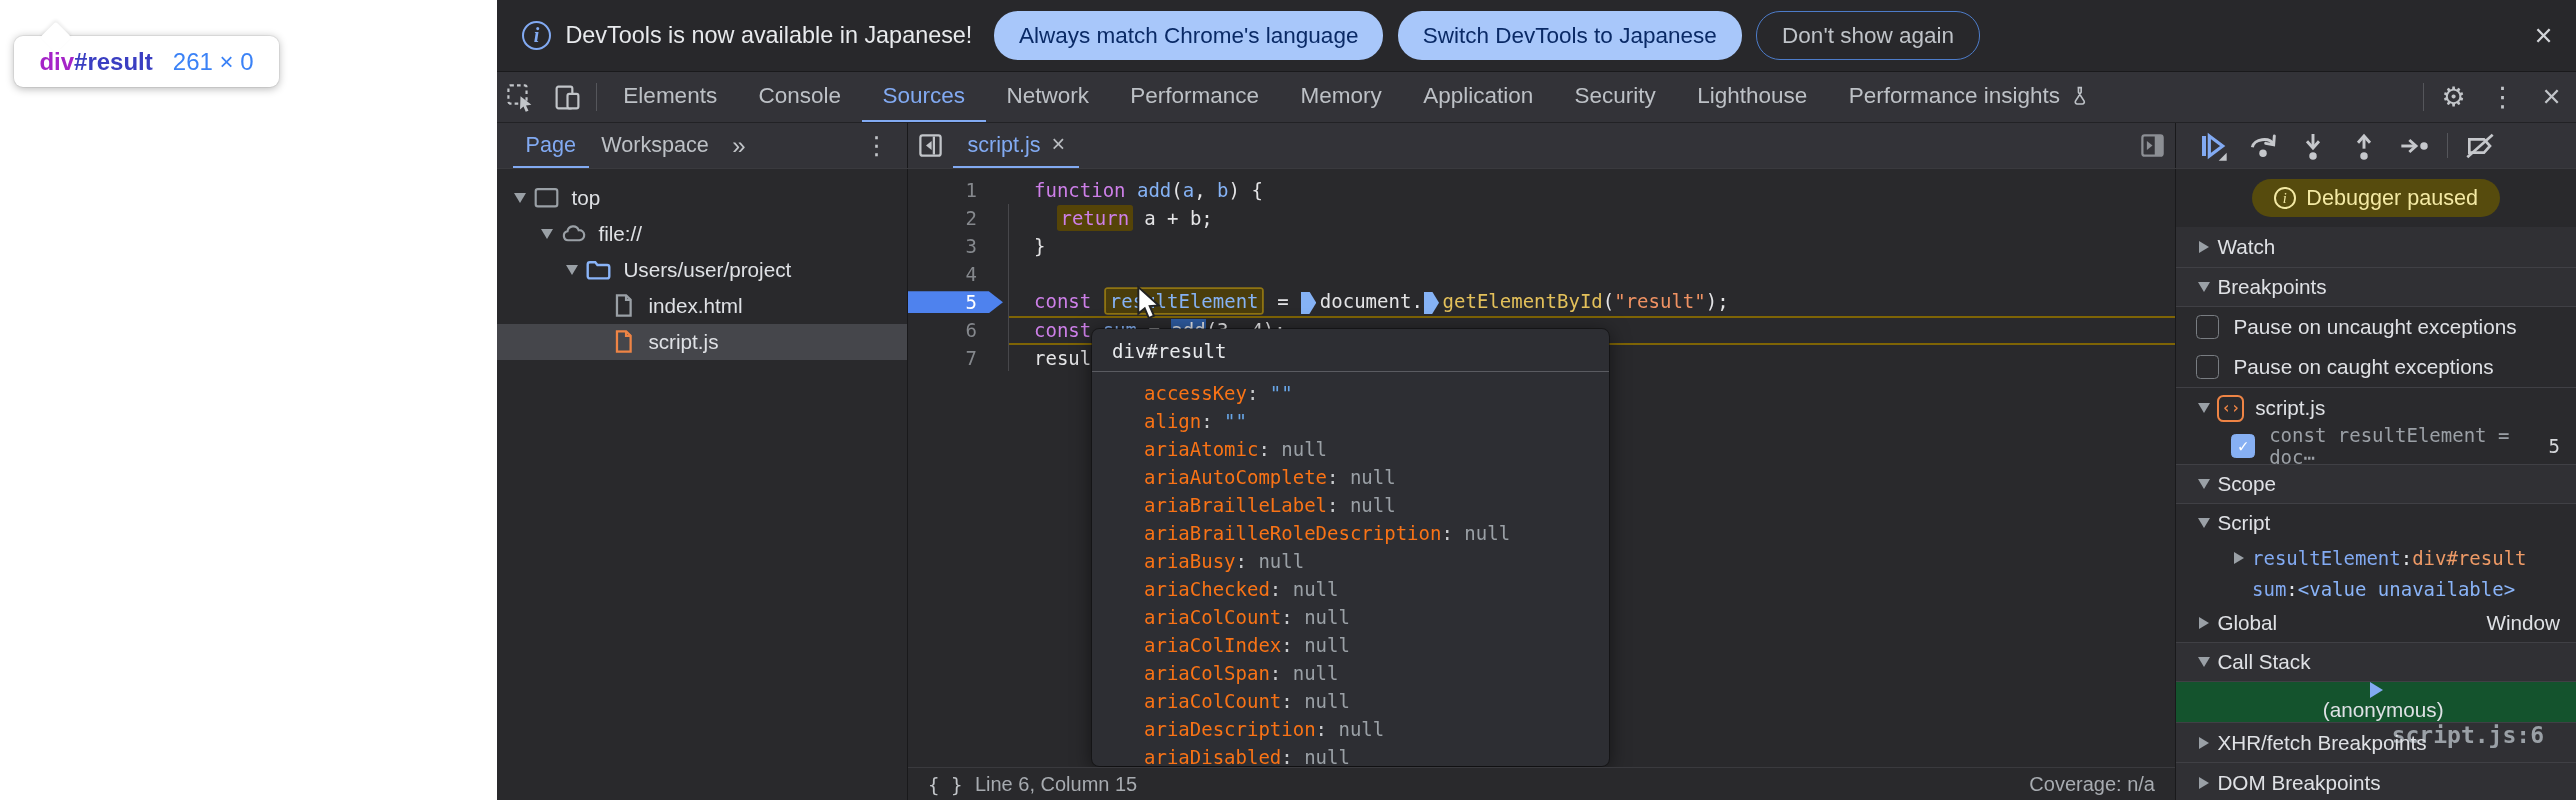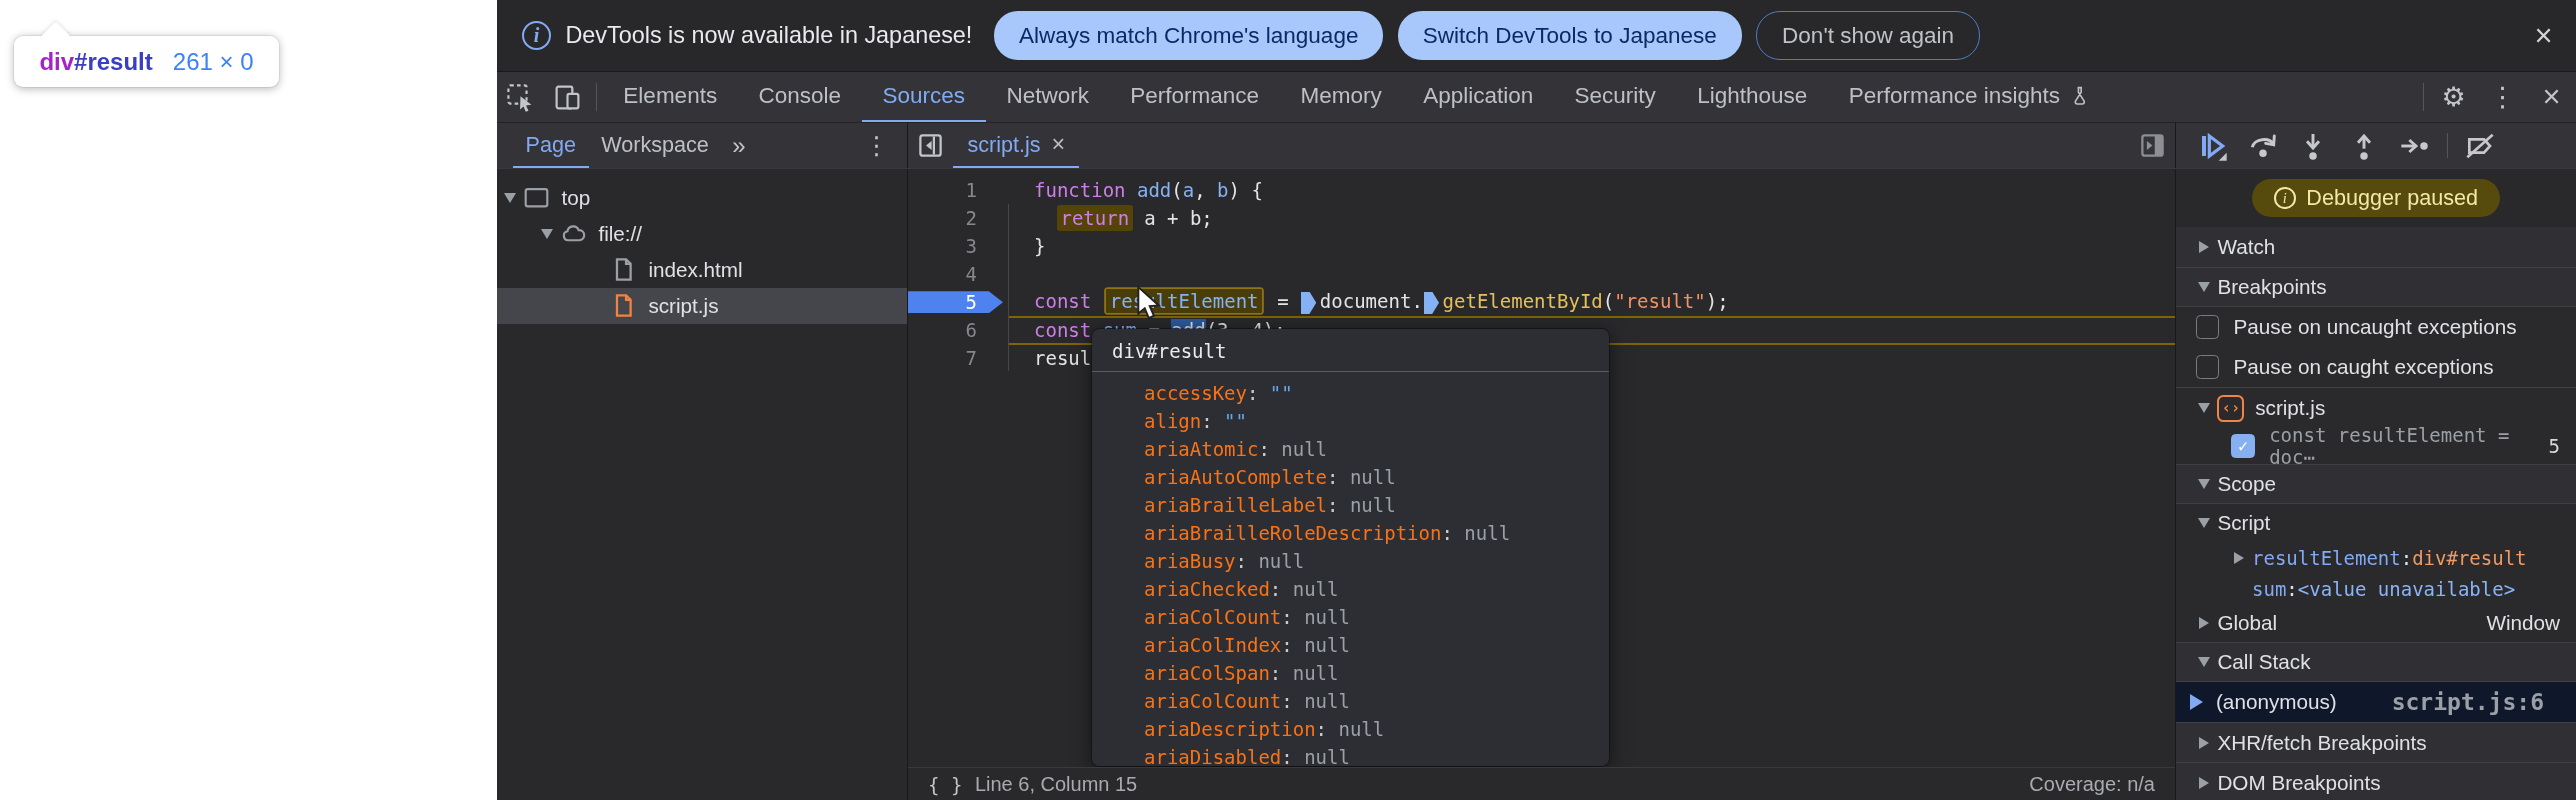--- a/index.html
+++ b/index.html
@@ -131,21 +131,21 @@
   .src-ico { width:27px; height:27px; border:2.7px solid #ee8445; border-radius:6.3px; color:#ee8445; display:flex;
              align-items:center; justify-content:center; font-size:15.3px; font-weight:700; margin-right:10.8px; flex:none;
              font-family:"DejaVu Sans Mono", monospace; }
   .sb-bp { height:36px; background:#2a2a2d; padding-left:50px; font-family:"DejaVu Sans Mono", monospace; font-size:19px; }
   .sb-bp .bp-label { color:#9ba0a6; margin-left:0; }
   .sb-bp .bp-line { margin-left:auto; padding-right:16px; color:#d6d8db; }
   .sb-sub { height:38px; background:#2a2a2d; }
   .sb-kv { height:31px; background:#2a2a2d; padding-left:49px; font-family:"DejaVu Sans Mono", monospace; font-size:19px; }
   .kv-name { color:#82aaf2; } .kv-node { color:#ee9a66; } .kv-unavail { color:#8ab4f8; }
   .sb-right { margin-left:auto; padding-right:16px; }
-  .sb-frame { height:40px; background:#0f172a; font-size:20.7px; }
+  .sb-frame { height:40px; background:#14532d; font-size:20.7px;flex-direction:column; }
   .frame-arrow { width:0; height:0; border-left:13.5px solid #82aaf2; border-top:8px solid transparent;
                  border-bottom:8px solid transparent; margin-right:12.6px; flex:none; }
   .frame-loc { margin-left:auto; padding-right:32px; color:#9aa0a6; font-family:"DejaVu Sans Mono", monospace; font-size:23px;font-weight:bold; }
   svg { display:block; }
 </style>
 </head>
 <body>
 
 <div class="screen">
 
@@ -280,41 +280,52 @@
             <path d="M4 7 h11 l4.5 5 -4.5 5 H4 Z"></path>
               <path d="M2.5 20.5 L21.5 3.5"></path>
           </svg>
         </button>
       </div>
     </div>
 
     <div class="bodyrow">
 
       <div class="navigator" id="file-tree">
-          <div class="tree-row" style="padding-left: 1px;">
+          <div class="tree-row" style="padding-left: 11px;">
             <span class="tree-caret">
               <span class="tri-d"></span>
             </span>
             <span class="tree-ico">
               <svg width="27" height="21.6" viewBox="0 0 24 20" fill="none" stroke="#9aa0a6" stroke-width="2">
                 <rect x="2" y="2" width="20" height="16" rx="2"></rect>
               </svg>
             </span>
             <span>top</span>
           </div>
           <div class="tree-row" style="padding-left: 38px;">
             <span class="tree-caret">
               <span class="tri-d"></span>
             </span>
             <span class="tree-ico">
               <svg width="27" height="21.6" viewBox="0 0 24 20" fill="none" stroke="#9aa0a6" stroke-width="2">
                 <path d="M7 16 a4.2 4.2 0 0 1 -.6 -8.3 a5.4 5.4 0 0 1 10.4 -1 a4.6 4.6 0 0 1 1 9.2 Z"></path>
               </svg>
             </span>
             <span>file://</span>
+          </div>
+          <div class="tree-row" style="padding-left: 63px;">
+            <span class="tree-caret">
+              <span class="tri-d"></span>
+            </span>
+            <span class="tree-ico">
+              <svg width="27" height="21.6" viewBox="0 0 24 20" fill="none" stroke="#8ab4f8" stroke-width="2.2">
+                <path d="M2 5 a2 2 0 0 1 2 -2 h5 l2 2.5 h9 a2 2 0 0 1 2 2 V16 a2 2 0 0 1 -2 2 H4 a2 2 0 0 1 -2 -2 Z"></path>
+              </svg>
+            </span>
+            <span>Users/user/project</span>
           </div>
           <div class="tree-row" style="padding-left: 88px;">
             <span class="tree-caret"></span>
             <span class="tree-ico">
               <svg width="21.6" height="25" viewBox="0 0 18 22" fill="none" stroke="#9aa0a6" stroke-width="2">
                 <path d="M3 2 h8 l4 4 v14 H3 Z"></path>
                 <path d="M11 2 v4 h4"></path>
               </svg>
             </span>
             <span>index.html</span>

